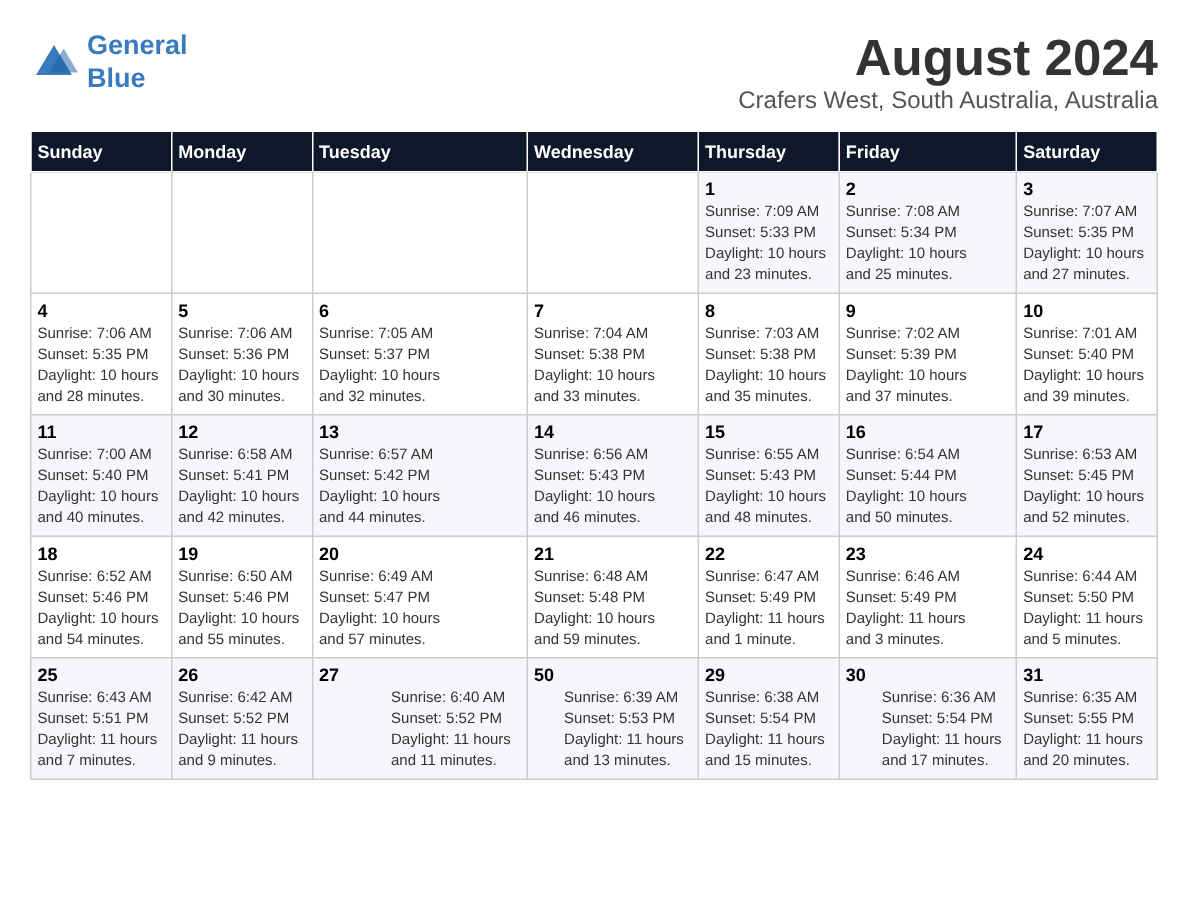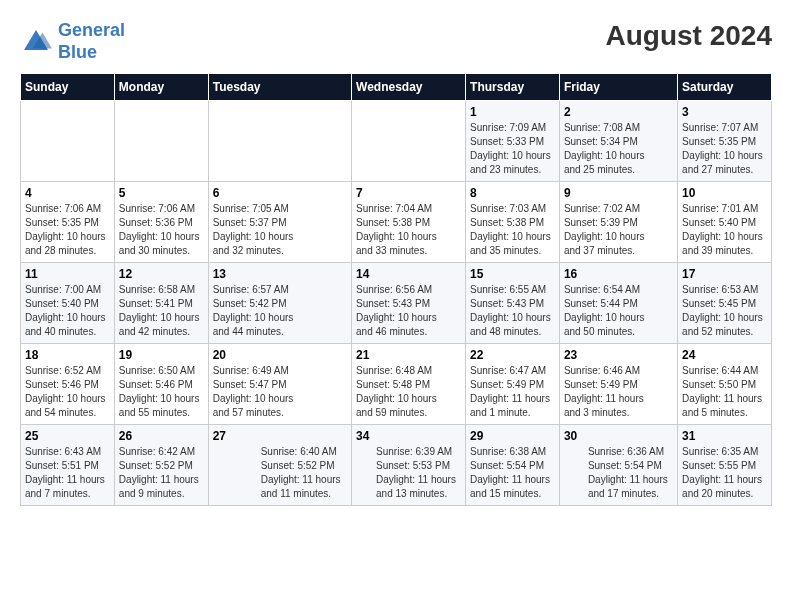--- a/index.html
+++ b/index.html
@@ -31,21 +31,21 @@
       color: #3a7abf;
     }
     .logo-icon {
       width: 32px;
       height: 32px;
     }
     .title-block {
       text-align: right;
     }
     .main-title {
-      font-size: 28px;
+      font-size: 34px;
       font-weight: bold;
       color: #333;
     }
     .subtitle {
       font-size: 16px;
       color: #555;
     }
     table {
       width: 100%;
       border-collapse: collapse;
@@ -93,20 +93,21 @@
       <polygon points="20,5 35,30 5,30" fill="#3a7abf"></polygon>
       <polygon points="28,8 40,28 16,28" fill="#1a5a9f" opacity="0.5"></polygon>
     </svg>
     <div class="logo-text">
       <div><span>General</span></div>
       <div><span style="color:#3a7abf">Blue</span></div>
     </div>
   </div>
   <div class="title-block">
     <div class="main-title">August 2024</div>
+    <div class="subtitle">Crafers West, South Australia, Australia</div>
   </div>
 </div>
 
 <table>
   <thead>
     <tr>
     <th>Sunday</th>
         <th>Monday</th>
         <th>Tuesday</th>
         <th>Wednesday</th>
@@ -312,21 +313,21 @@
 and 9 minutes.</div>
         </td>
         <td>
           <span class="day-num">27</span>
           <div class="day-info" style="white-space: pre-line; margin-left: 48px;">Sunrise: 6:40 AM
 Sunset: 5:52 PM
 Daylight: 11 hours
 and 11 minutes.</div>
         </td>
         <td>
-          <span class="day-num">34</span>
+          <span class="day-num">50</span>
           <div class="day-info" style="white-space: pre-line; margin-left: 20px;">Sunrise: 6:39 AM
 Sunset: 5:53 PM
 Daylight: 11 hours
 and 13 minutes.</div>
         </td>
         <td>
           <span class="day-num">29</span>
           <div class="day-info" style="white-space: pre-line;">Sunrise: 6:38 AM
 Sunset: 5:54 PM
 Daylight: 11 hours

